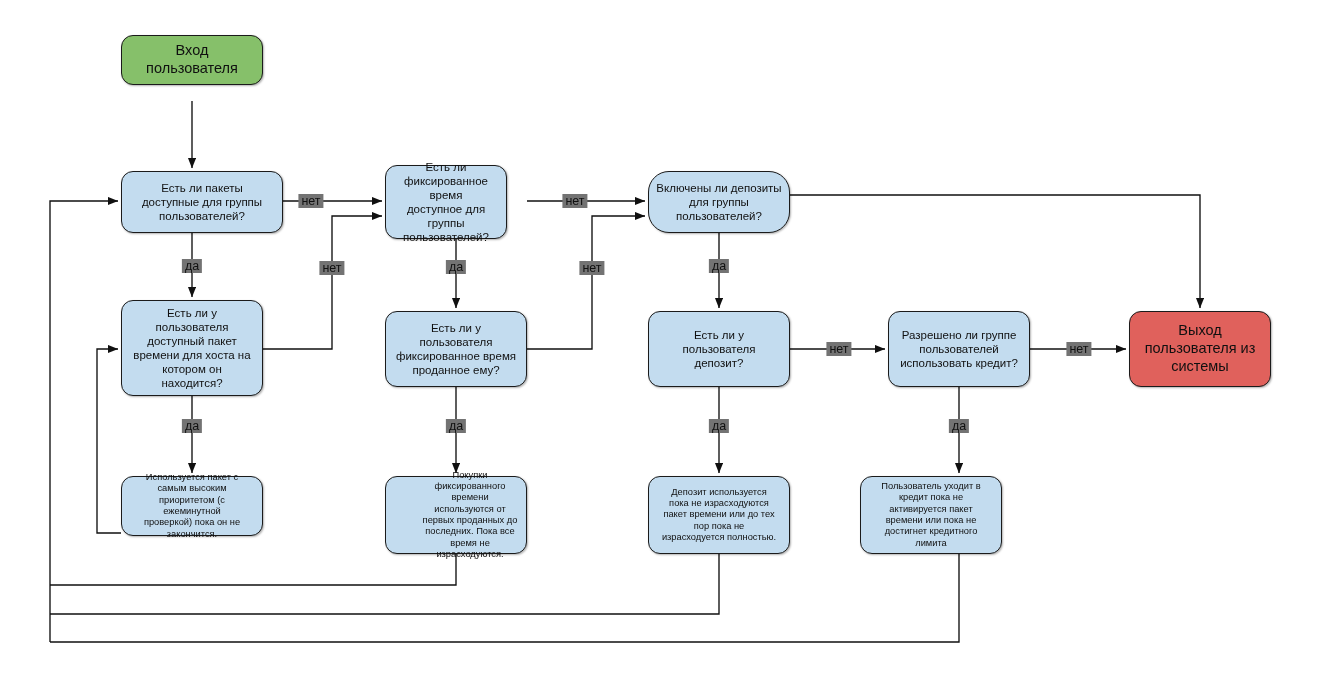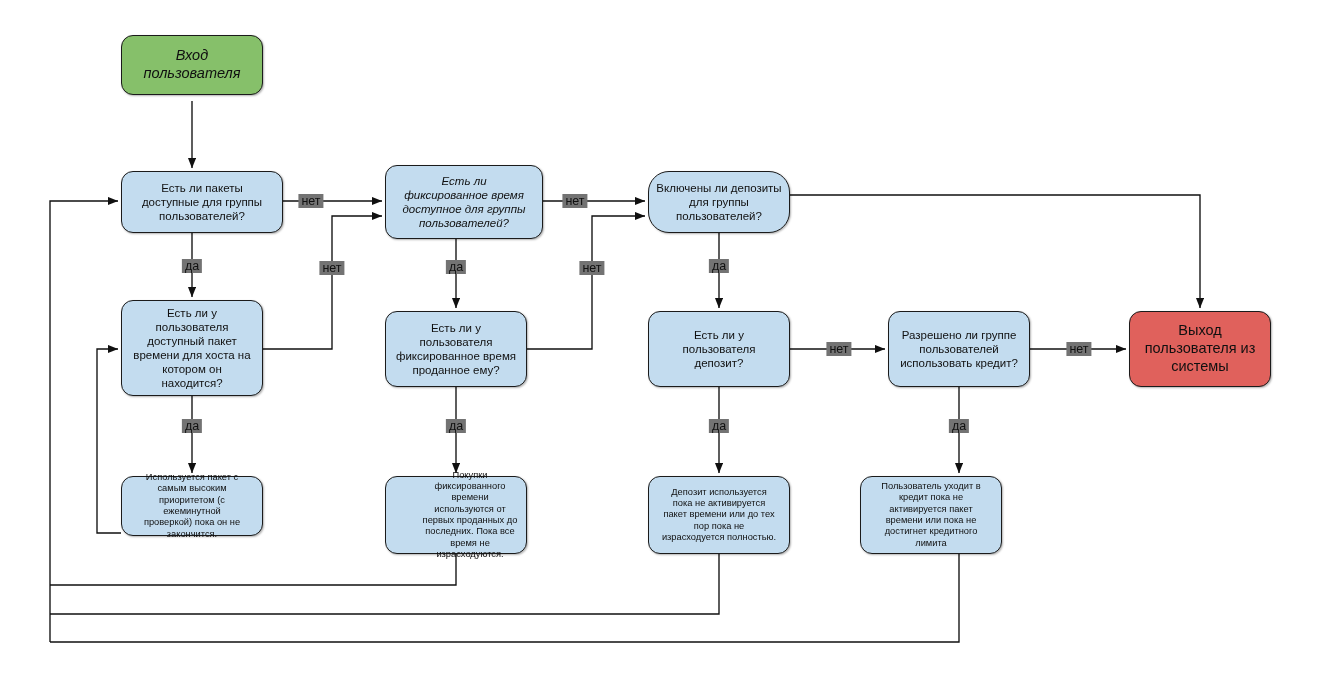--- a/index.html
+++ b/index.html
@@ -115,28 +115,28 @@
 
       <path d="M719,554 L719,614 L50,614"></path>
 
       <path d="M959,554 L959,642 L50,642"></path>
 
       <path d="M50,642 L50,201 L118,201" marker-end="url(#arrow)"></path>
 
     </g>
   </svg>
 
-  <div class="node start" style="left:121px; top:35px; width:142px; height:60px;font-style:italic;">Вход
+  <div class="node start" style="left:121px; top:35px; width:142px; height:50px;">Вход
 пользователя</div>
 
   <div class="node decision" style="left:121px; top:171px; width:162px; height:62px;">Есть ли пакеты
 доступные для группы
 пользователей?</div>
 
-  <div class="node decision" style="left:385px; top:165px; width:158px; height:74px;font-style:italic;">Есть ли
+  <div class="node decision" style="left:385px; top:165px; width:122px; height:74px;">Есть ли
 фиксированное время
 доступное для группы
 пользователей?</div>
 
   <div class="node decision" style="left:648px; top:171px; width:142px; height:62px;border-radius:21px;">Включены ли депозиты
 для группы
 пользователей?</div>
 
   <div class="node decision" style="left:121px; top:300px; width:142px; height:96px;">Есть ли у
 пользователя
@@ -169,21 +169,21 @@
 проверкой) пока он не
 закончится.</div>
 
   <div class="node process" style="left:385px; top:476px; width:142px; height:78px;padding-left:35px;">Покупки фиксированного
 времени используются от
 первых проданных до
 последних. Пока все
 время не израсходуются.</div>
 
   <div class="node process" style="left:648px; top:476px; width:142px; height:78px;">Депозит используется
-пока не активируется
+пока не израсходуются
 пакет времени или до тех
 пор пока не
 израсходуется полностью.</div>
 
   <div class="node process" style="left:860px; top:476px; width:142px; height:78px;">Пользователь уходит в
 кредит пока не
 активируется пакет
 времени или пока не
 достигнет кредитного
 лимита</div>

